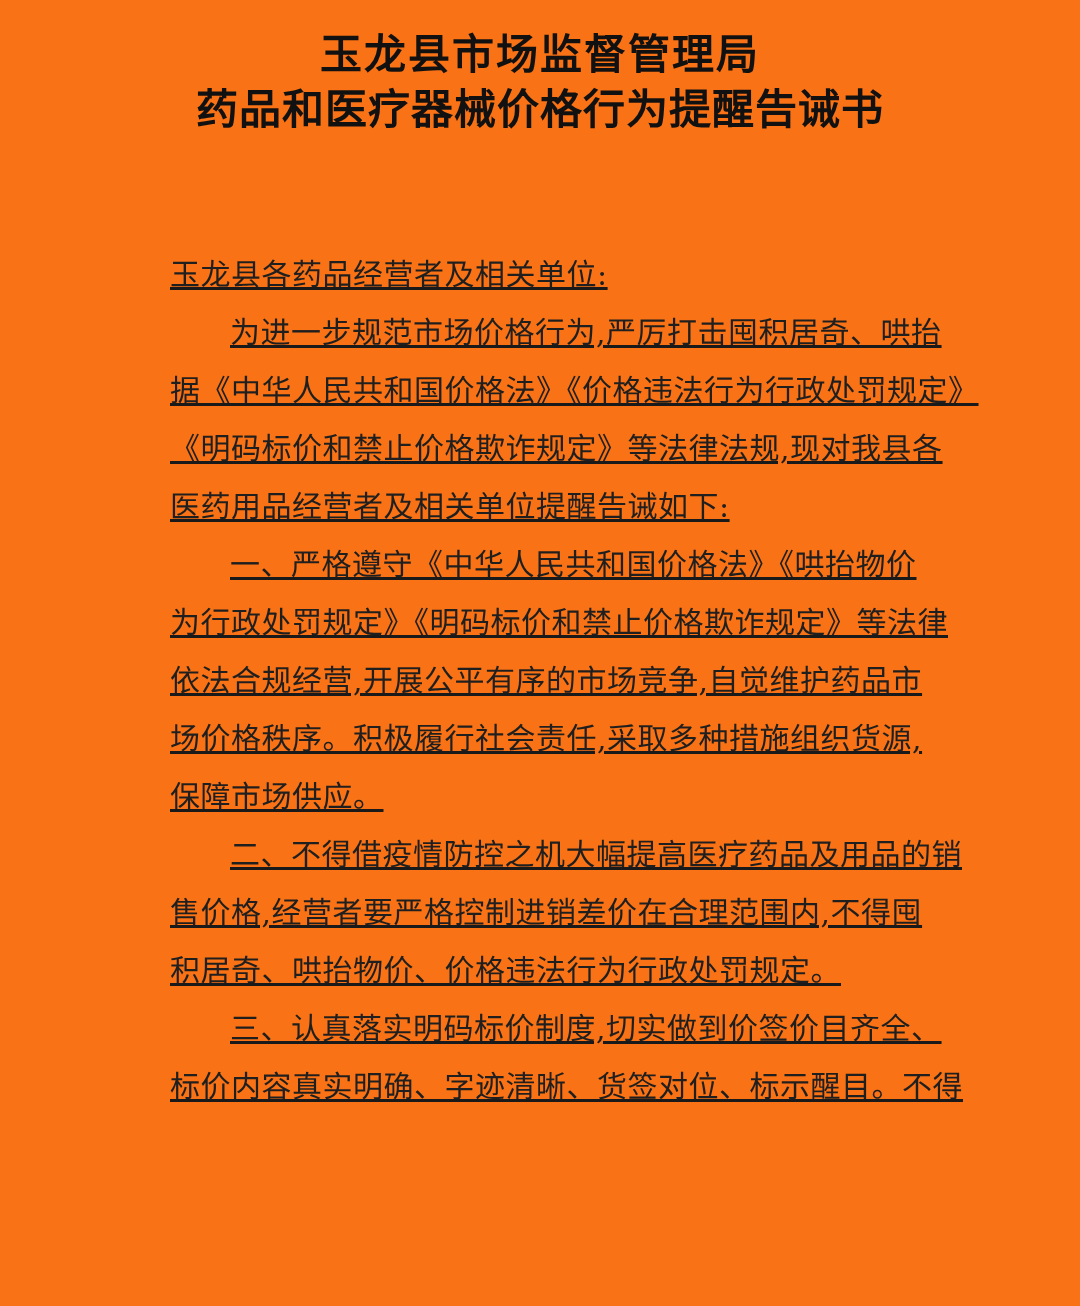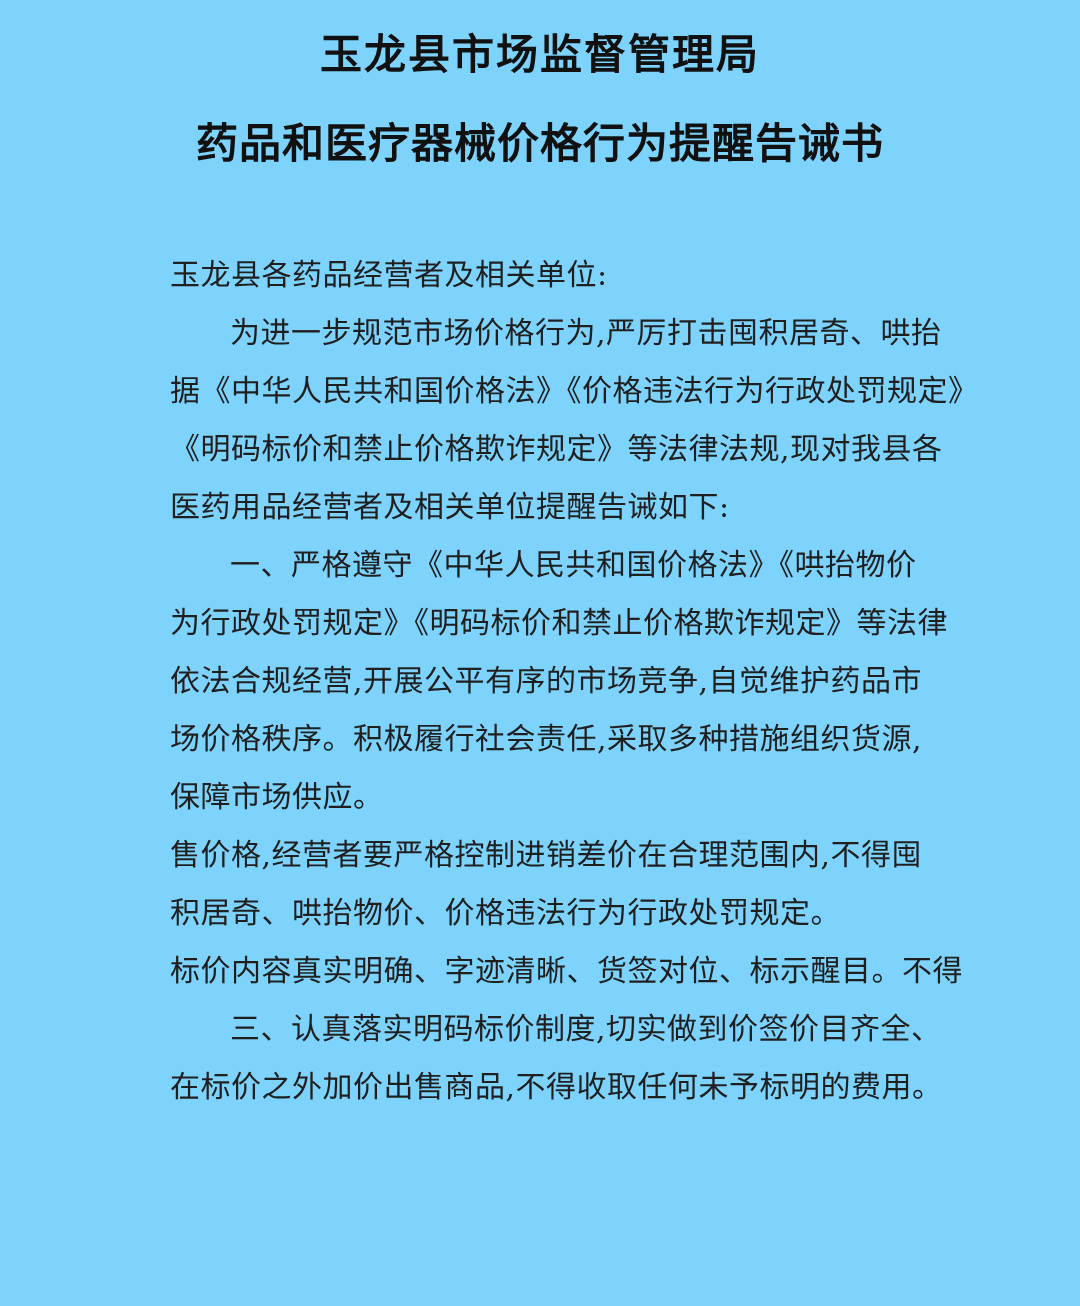--- a/index.html
+++ b/index.html
@@ -14,21 +14,21 @@
     overflow: hidden;
     font-family: "DejaVu Serif", "Liberation Serif", serif;
     color: #1a1a1a;
     -webkit-font-smoothing: antialiased;
   }
 
   .page {
     position: relative;
     width: 1080px;
     height: 1306px;
-    background: #7dd3fc;
+    background: #f97316;
     box-sizing: border-box;
   }
 
   
   .title-block {
     padding-top: 28px;
     text-align: center;
   }
   .title-line1 {
     font-family: "DejaVu Sans", "Liberation Sans", sans-serif;
@@ -39,28 +39,28 @@
     color: #111111;
     white-space: nowrap;
   }
   .title-line2 {
     font-family: "DejaVu Sans", "Liberation Sans", sans-serif;
     font-weight: 700;
     font-size: 42px;
     line-height: 1.30;
     letter-spacing: 1px;
     color: #111111;
-    margin-top: 34px;
     white-space: nowrap;
   }
   .body-inner {
     position: absolute;
     left: 170px;
     top: 246px;
     width: 768px;
+    text-decoration: underline;
   }
   .body-line {
     font-family: "DejaVu Serif", "Liberation Serif", serif;
     font-size: 30px;
     line-height: 58px;
     height: 58px;
     letter-spacing: 0.5px;
     color: #1f1f1f;
     white-space: nowrap;
     text-align: left;
@@ -87,21 +87,21 @@
     <div class="body-line">据《中华人民共和国价格法》《价格违法行为行政处罚规定》</div>
     <div class="body-line">《明码标价和禁止价格欺诈规定》等法律法规,现对我县各</div>
     <div class="body-line">医药用品经营者及相关单位提醒告诫如下:</div>
 
     <div class="body-line indent">一、严格遵守《中华人民共和国价格法》《哄抬物价</div>
     <div class="body-line">为行政处罚规定》《明码标价和禁止价格欺诈规定》等法律</div>
     <div class="body-line">依法合规经营,开展公平有序的市场竞争,自觉维护药品市</div>
     <div class="body-line">场价格秩序。积极履行社会责任,采取多种措施组织货源,</div>
     <div class="body-line">保障市场供应。</div>
 
+    <div class="body-line indent">二、不得借疫情防控之机大幅提高医疗药品及用品的销</div>
     <div class="body-line">售价格,经营者要严格控制进销差价在合理范围内,不得囤</div>
     <div class="body-line">积居奇、哄抬物价、价格违法行为行政处罚规定。</div>
 
+    <div class="body-line indent">三、认真落实明码标价制度,切实做到价签价目齐全、</div>
     <div class="body-line">标价内容真实明确、字迹清晰、货签对位、标示醒目。不得</div>
-    <div class="body-line indent">三、认真落实明码标价制度,切实做到价签价目齐全、</div>
-    <div class="body-line">在标价之外加价出售商品,不得收取任何未予标明的费用。</div>
 
   </div>
 </div>
 
 </body></html>

